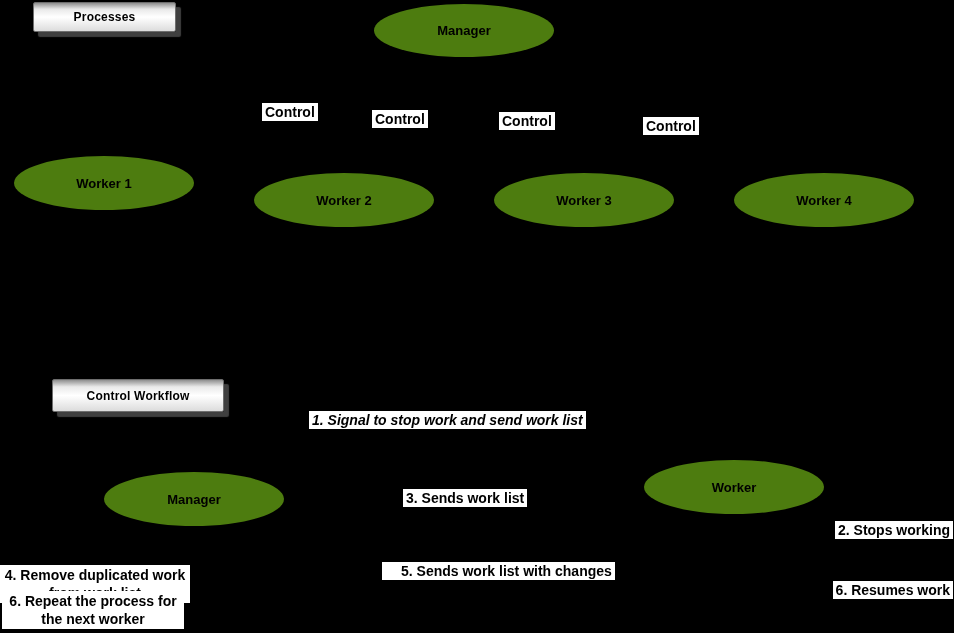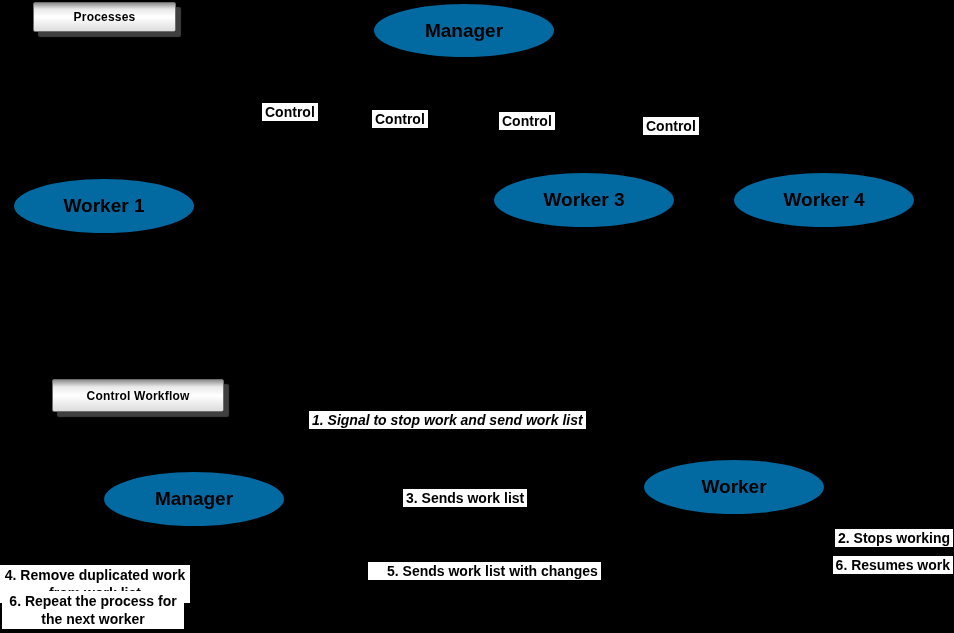--- a/index.html
+++ b/index.html
@@ -34,31 +34,31 @@
     left: 33px; top: 2px;
     width: 141px; height: 28px;
   }
   .btn-workflow {
     left: 52px; top: 379px;
     width: 170px; height: 31px;
   }
   
   .node {
     position: absolute;
-    background: #0369a1;
+    background: #4d7c0f;
     border-radius: 50%;
     display: flex;
     align-items: center;
     justify-content: center;
     color: #000000;
     font-weight: bold;
-    font-size: 19px;
+    font-size: 13px;
   }
   .node-manager-top { left: 374px; top: 4px;  width: 180px; height: 53px; }
-  .node-worker-1    { left: 14px;  top: 179px; width: 180px; height: 54px; }
+  .node-worker-1    { left: 14px;  top: 156px; width: 180px; height: 54px; }
   .node-worker-2    { left: 254px; top: 173px; width: 180px; height: 54px; }
   .node-worker-3    { left: 494px; top: 173px; width: 180px; height: 54px; }
   .node-worker-4    { left: 734px; top: 173px; width: 180px; height: 54px; }
   .node-manager-bot { left: 104px; top: 472px; width: 180px; height: 54px; }
   .node-worker-bot  { left: 644px; top: 460px; width: 180px; height: 54px; text-align: center; }
   
   .lbl {
     position: absolute;
     background: #ffffff;
     color: #000000;
@@ -71,42 +71,43 @@
   .lbl.multiline {
     white-space: pre-line;
     text-align: center;
     line-height: 18px;
   }
   .lbl-control-1 { left: 262px; top: 103px; }
   .lbl-control-2 { left: 372px; top: 110px; }
   .lbl-control-3 { left: 499px; top: 112px; }
   .lbl-control-4 { left: 643px; top: 117px; }
   .lbl-step1 { left: 309px; top: 411px; font-style: italic; }
-  .lbl-step2 { right: 1px;  top: 521px; margin-top: 8px; }
+  .lbl-step2 { right: 1px;  top: 521px; }
   .lbl-step3 { left: 403px; top: 489px; }
   .lbl-step4 { left: 0px;   top: 557px; width: 184px; margin-top: 8px; }
-  .lbl-step5 { left: 368px; top: 562px; padding-left: 19px; }
-  .lbl-step6-resume { right: 1px; top: 556px; }
+  .lbl-step5 { left: 382px; top: 562px; padding-left: 19px; }
+  .lbl-step6-resume { right: 1px; top: 581px; }
   .lbl-step6-repeat { left: 2px;  top: 591px; width: 176px; }
 </style>
 </head>
 <body>
 
 <div class="canvas">
 
   <div class="section-btn btn-processes">Processes</div>
 
   <div class="node node-manager-top">Manager</div>
 
   <div class="lbl lbl-control-1">Control</div>
   <div class="lbl lbl-control-2">Control</div>
   <div class="lbl lbl-control-3">Control</div>
   <div class="lbl lbl-control-4">Control</div>
 
   <div class="node node-worker-1">Worker 1</div>
+  <div class="node node-worker-2">Worker 2</div>
   <div class="node node-worker-3">Worker 3</div>
   <div class="node node-worker-4">Worker 4</div>
 
   <div class="section-btn btn-workflow">Control Workflow</div>
 
   <div class="lbl lbl-step1">1. Signal to stop work and send work list</div>
 
   <div class="node node-manager-bot">Manager</div>
 
   <div class="lbl lbl-step3">3. Sends work list</div>

